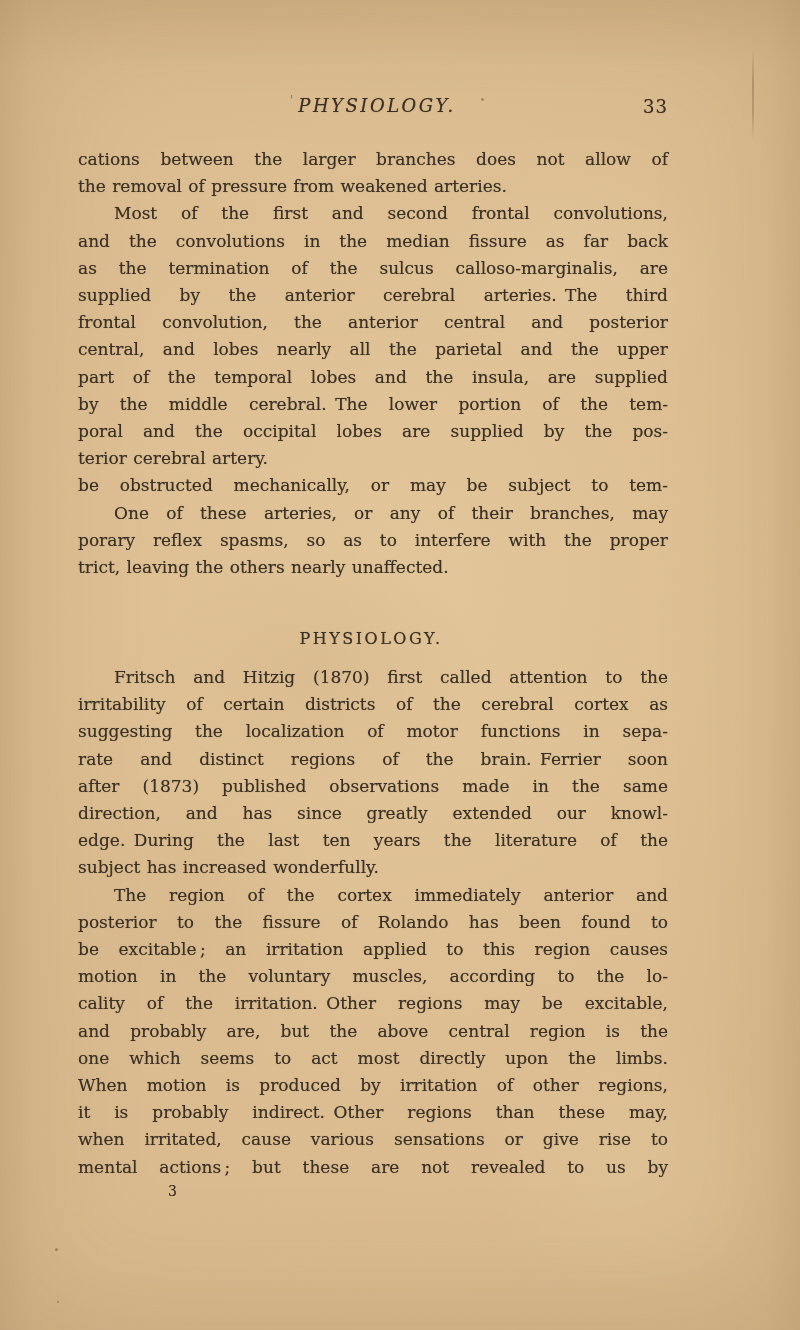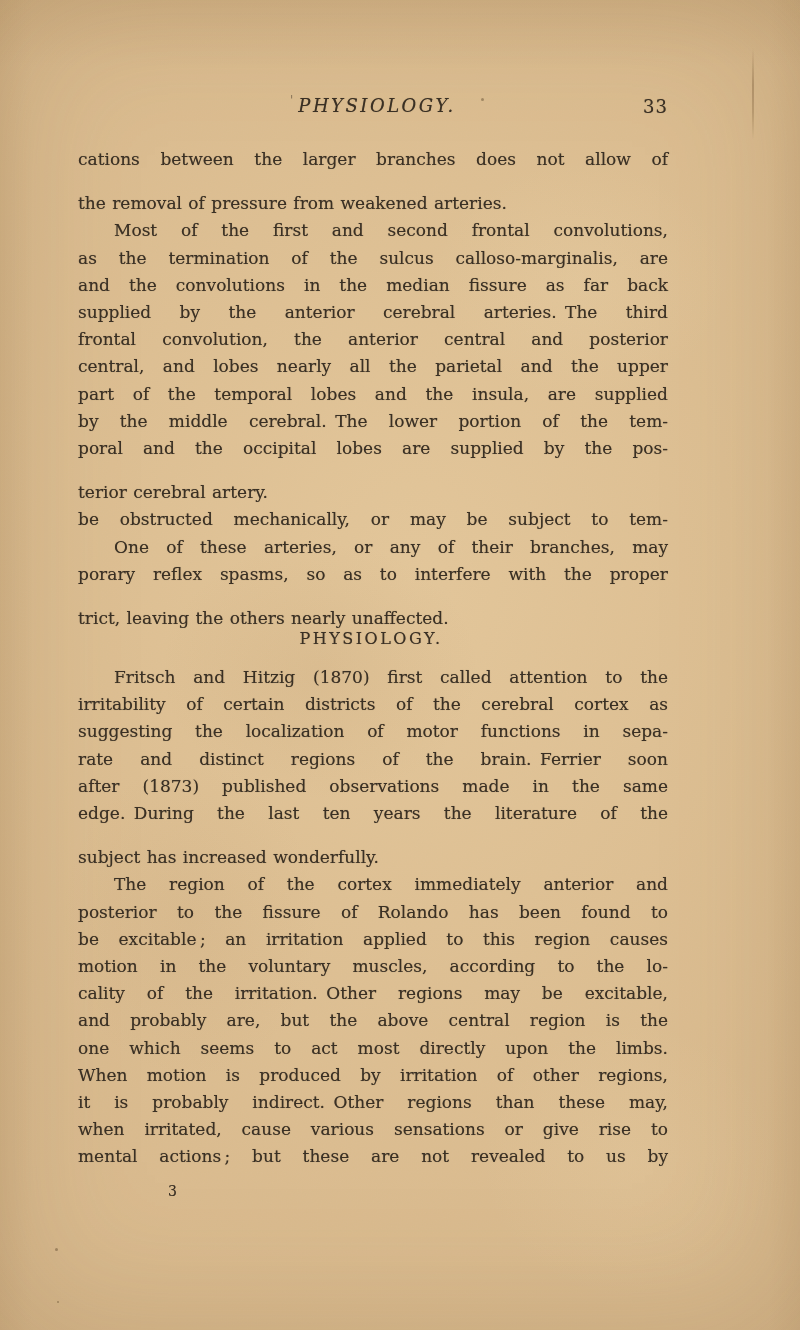--- a/index.html
+++ b/index.html
@@ -68,21 +68,21 @@
   
   .textcol {
     position: absolute; left: 78px; width: 590px;
     font-size: 17px; line-height: 27.2px;
     word-spacing: 1px;
     text-shadow: 0 0 0.7px rgba(58,48,36,0.50);
   }
   .block-a { top: 146px; }
   .block-b { top: 664px; }
   .ln { text-align: justify; text-align-last: justify; }
-  .ln.end { text-align: left; text-align-last: left; margin-top: 17px; }
+  .ln.end { text-align: left; text-align-last: left; }
   .ln.ind { padding-left: 36px; }
 
   .section-heading {
     position: absolute; left: 78px; top: 625px; width: 590px;
     text-align: center;
     font-size: 16px; line-height: 27px; letter-spacing: 2.5px;
     transform: translateX(-2px);
     text-shadow: 0 0 0.7px rgba(58,48,36,0.55);
   }
 
@@ -117,22 +117,22 @@
   <div class="running-head">
     <span class="rh-mark">'</span>
     <span class="rh-title">PHYSIOLOGY.</span>
     <span class="rh-pagenum">33</span>
   </div>
 
   <div class="textcol block-a">
     <div class="ln">cations between the larger branches does not allow of</div>
     <div class="ln end">the removal of pressure from weakened arteries.</div>
     <div class="ln ind">Most of the first and second frontal convolutions,</div>
+    <div class="ln">and the convolutions in the median fissure as far back</div>
     <div class="ln">as the termination of the sulcus calloso-marginalis, are</div>
-    <div class="ln">and the convolutions in the median fissure as far back</div>
     <div class="ln">supplied by the anterior cerebral arteries. The third</div>
     <div class="ln">frontal convolution, the anterior central and posterior</div>
     <div class="ln">central, and lobes nearly all the parietal and the upper</div>
     <div class="ln">part of the temporal lobes and the insula, are supplied</div>
     <div class="ln">by the middle cerebral. The lower portion of the tem-</div>
     <div class="ln">poral and the occipital lobes are supplied by the pos-</div>
     <div class="ln end">terior cerebral artery.</div>
     <div class="ln">be obstructed mechanically, or may be subject to tem-</div>
     <div class="ln ind">One of these arteries, or any of their branches, may</div>
     <div class="ln">porary reflex spasms, so as to interfere with the proper</div>
@@ -140,20 +140,21 @@
   </div>
 
   <div class="section-heading">PHYSIOLOGY.</div>
 
   <div class="textcol block-b">
     <div class="ln ind">Fritsch and Hitzig (1870) first called attention to the</div>
     <div class="ln">irritability of certain districts of the cerebral cortex as</div>
     <div class="ln">suggesting the localization of motor functions in sepa-</div>
     <div class="ln">rate and distinct regions of the brain. Ferrier soon</div>
     <div class="ln">after (1873) published observations made in the same</div>
+    <div class="ln">direction, and has since greatly extended our knowl-</div>
     <div class="ln">edge. During the last ten years the literature of the</div>
     <div class="ln end">subject has increased wonderfully.</div>
     <div class="ln ind">The region of the cortex immediately anterior and</div>
     <div class="ln">posterior to the fissure of Rolando has been found to</div>
     <div class="ln">be excitable ; an irritation applied to this region causes</div>
     <div class="ln">motion in the voluntary muscles, according to the lo-</div>
     <div class="ln">cality of the irritation. Other regions may be excitable,</div>
     <div class="ln">and probably are, but the above central region is the</div>
     <div class="ln">one which seems to act most directly upon the limbs.</div>
     <div class="ln">When motion is produced by irritation of other regions,</div>

